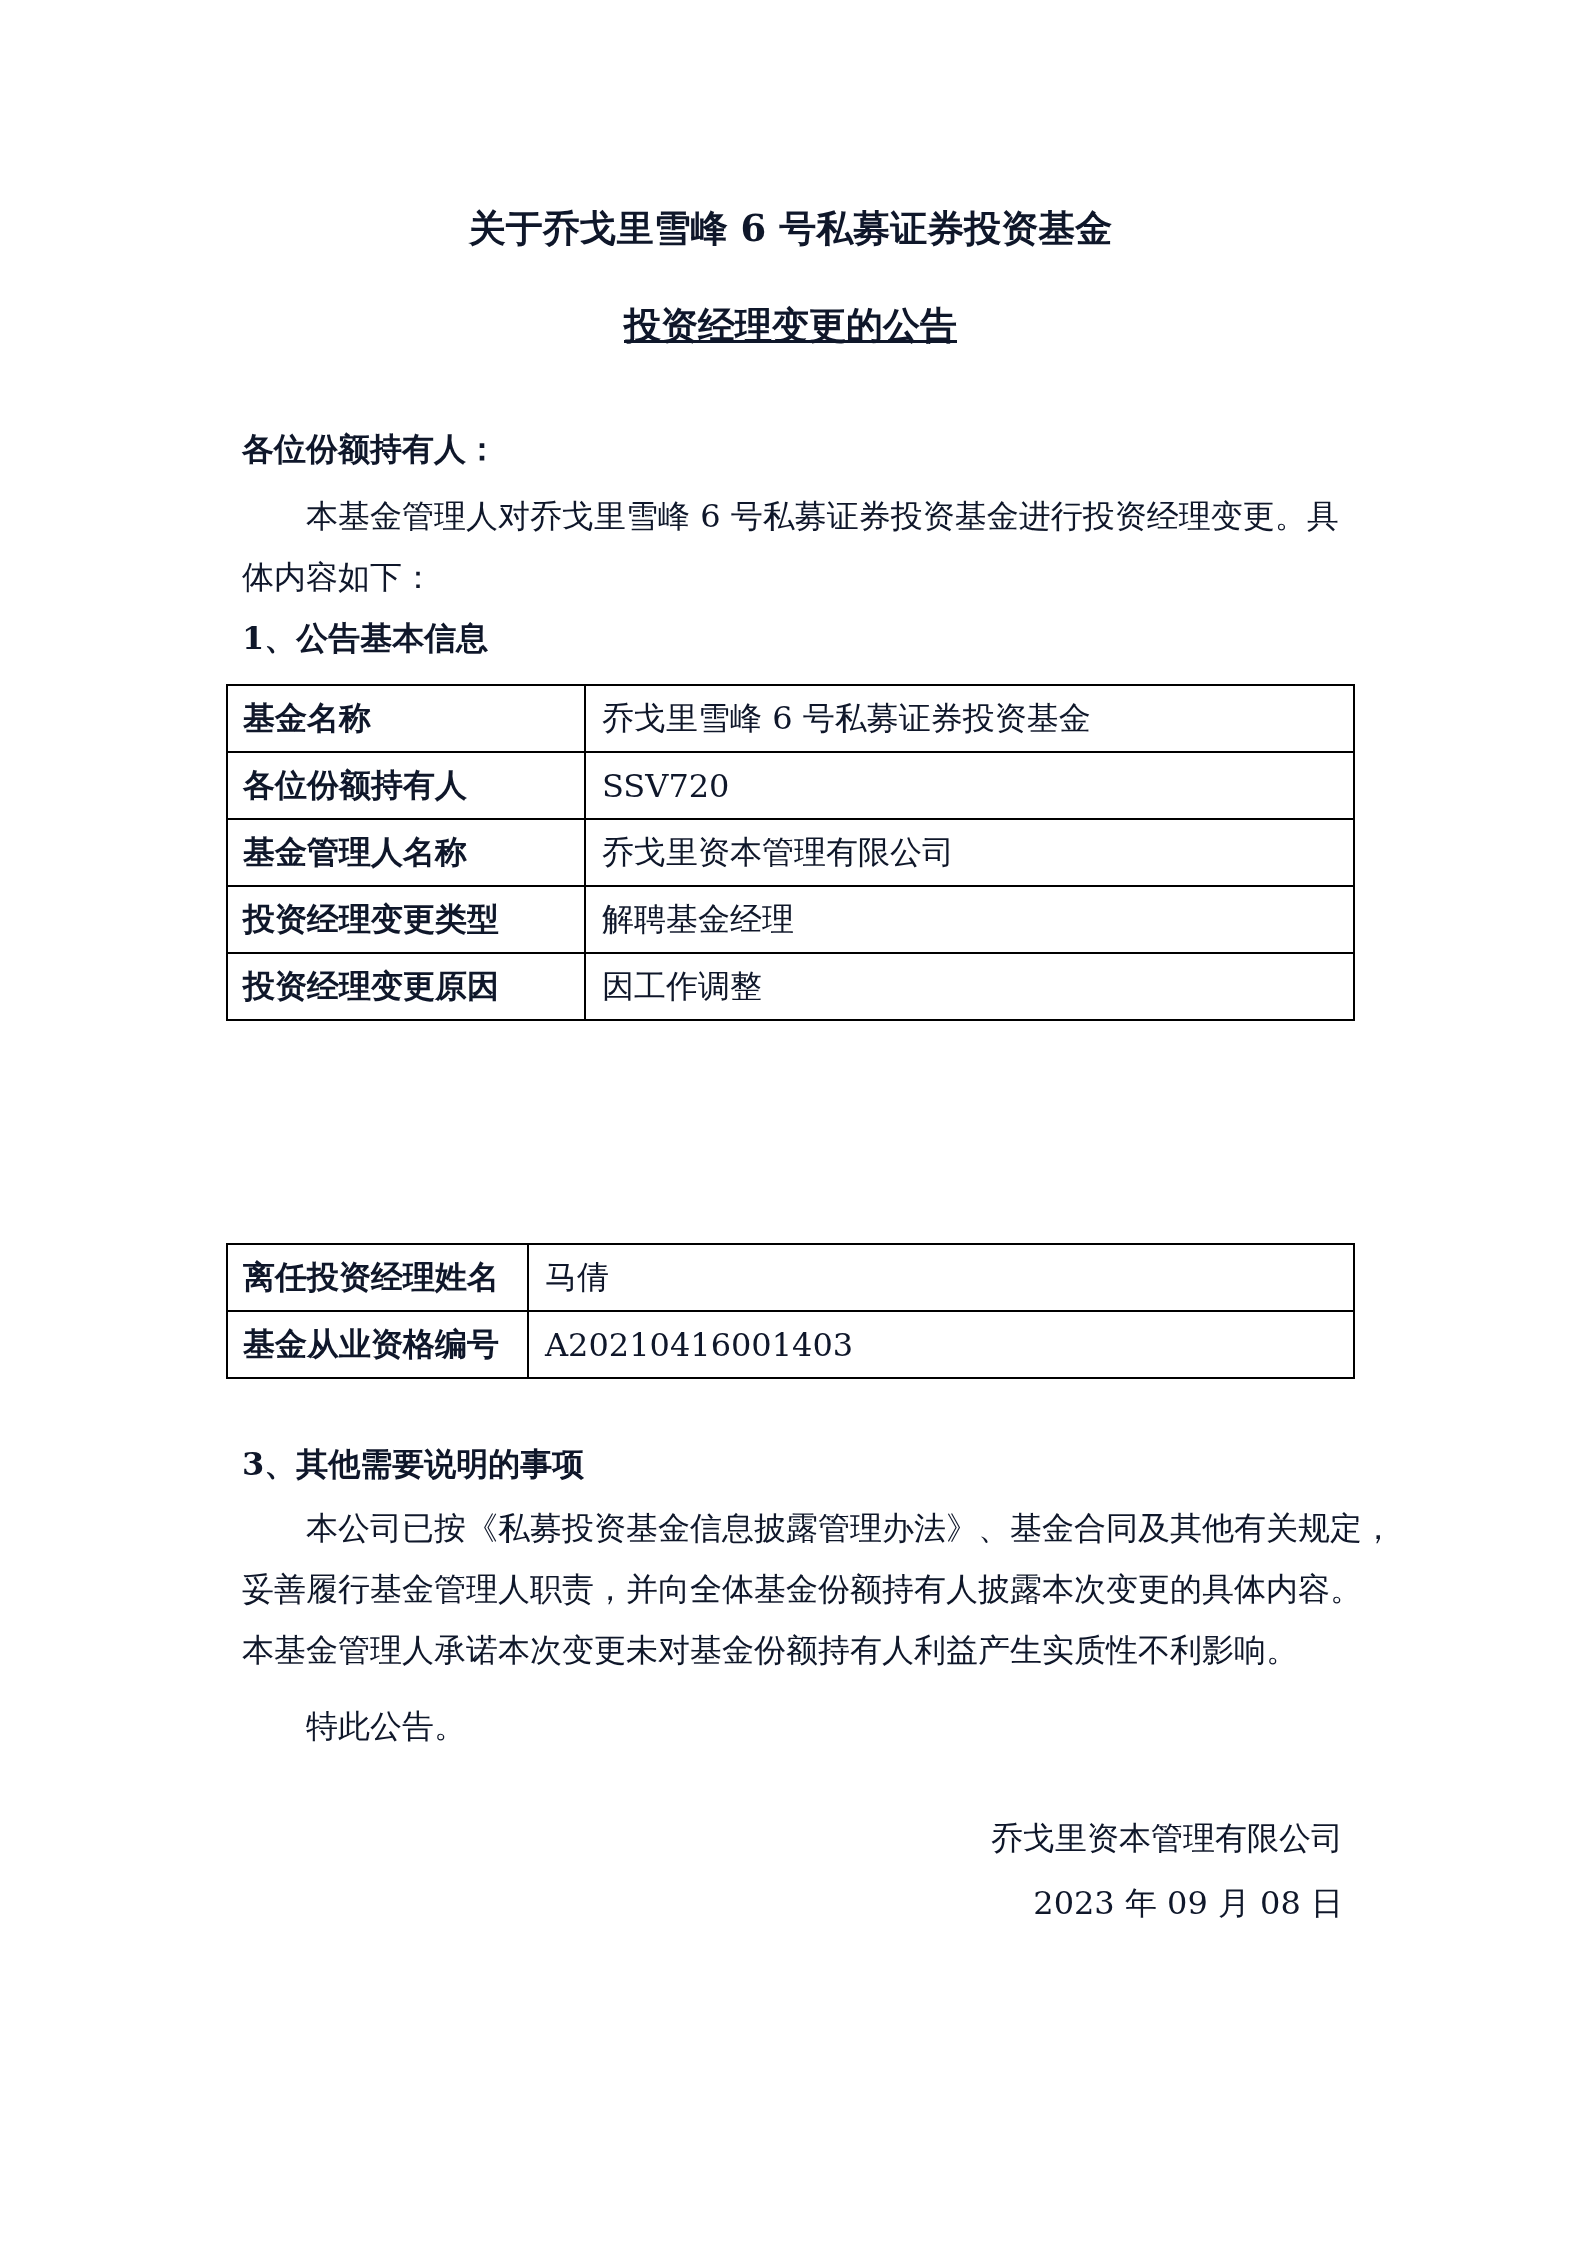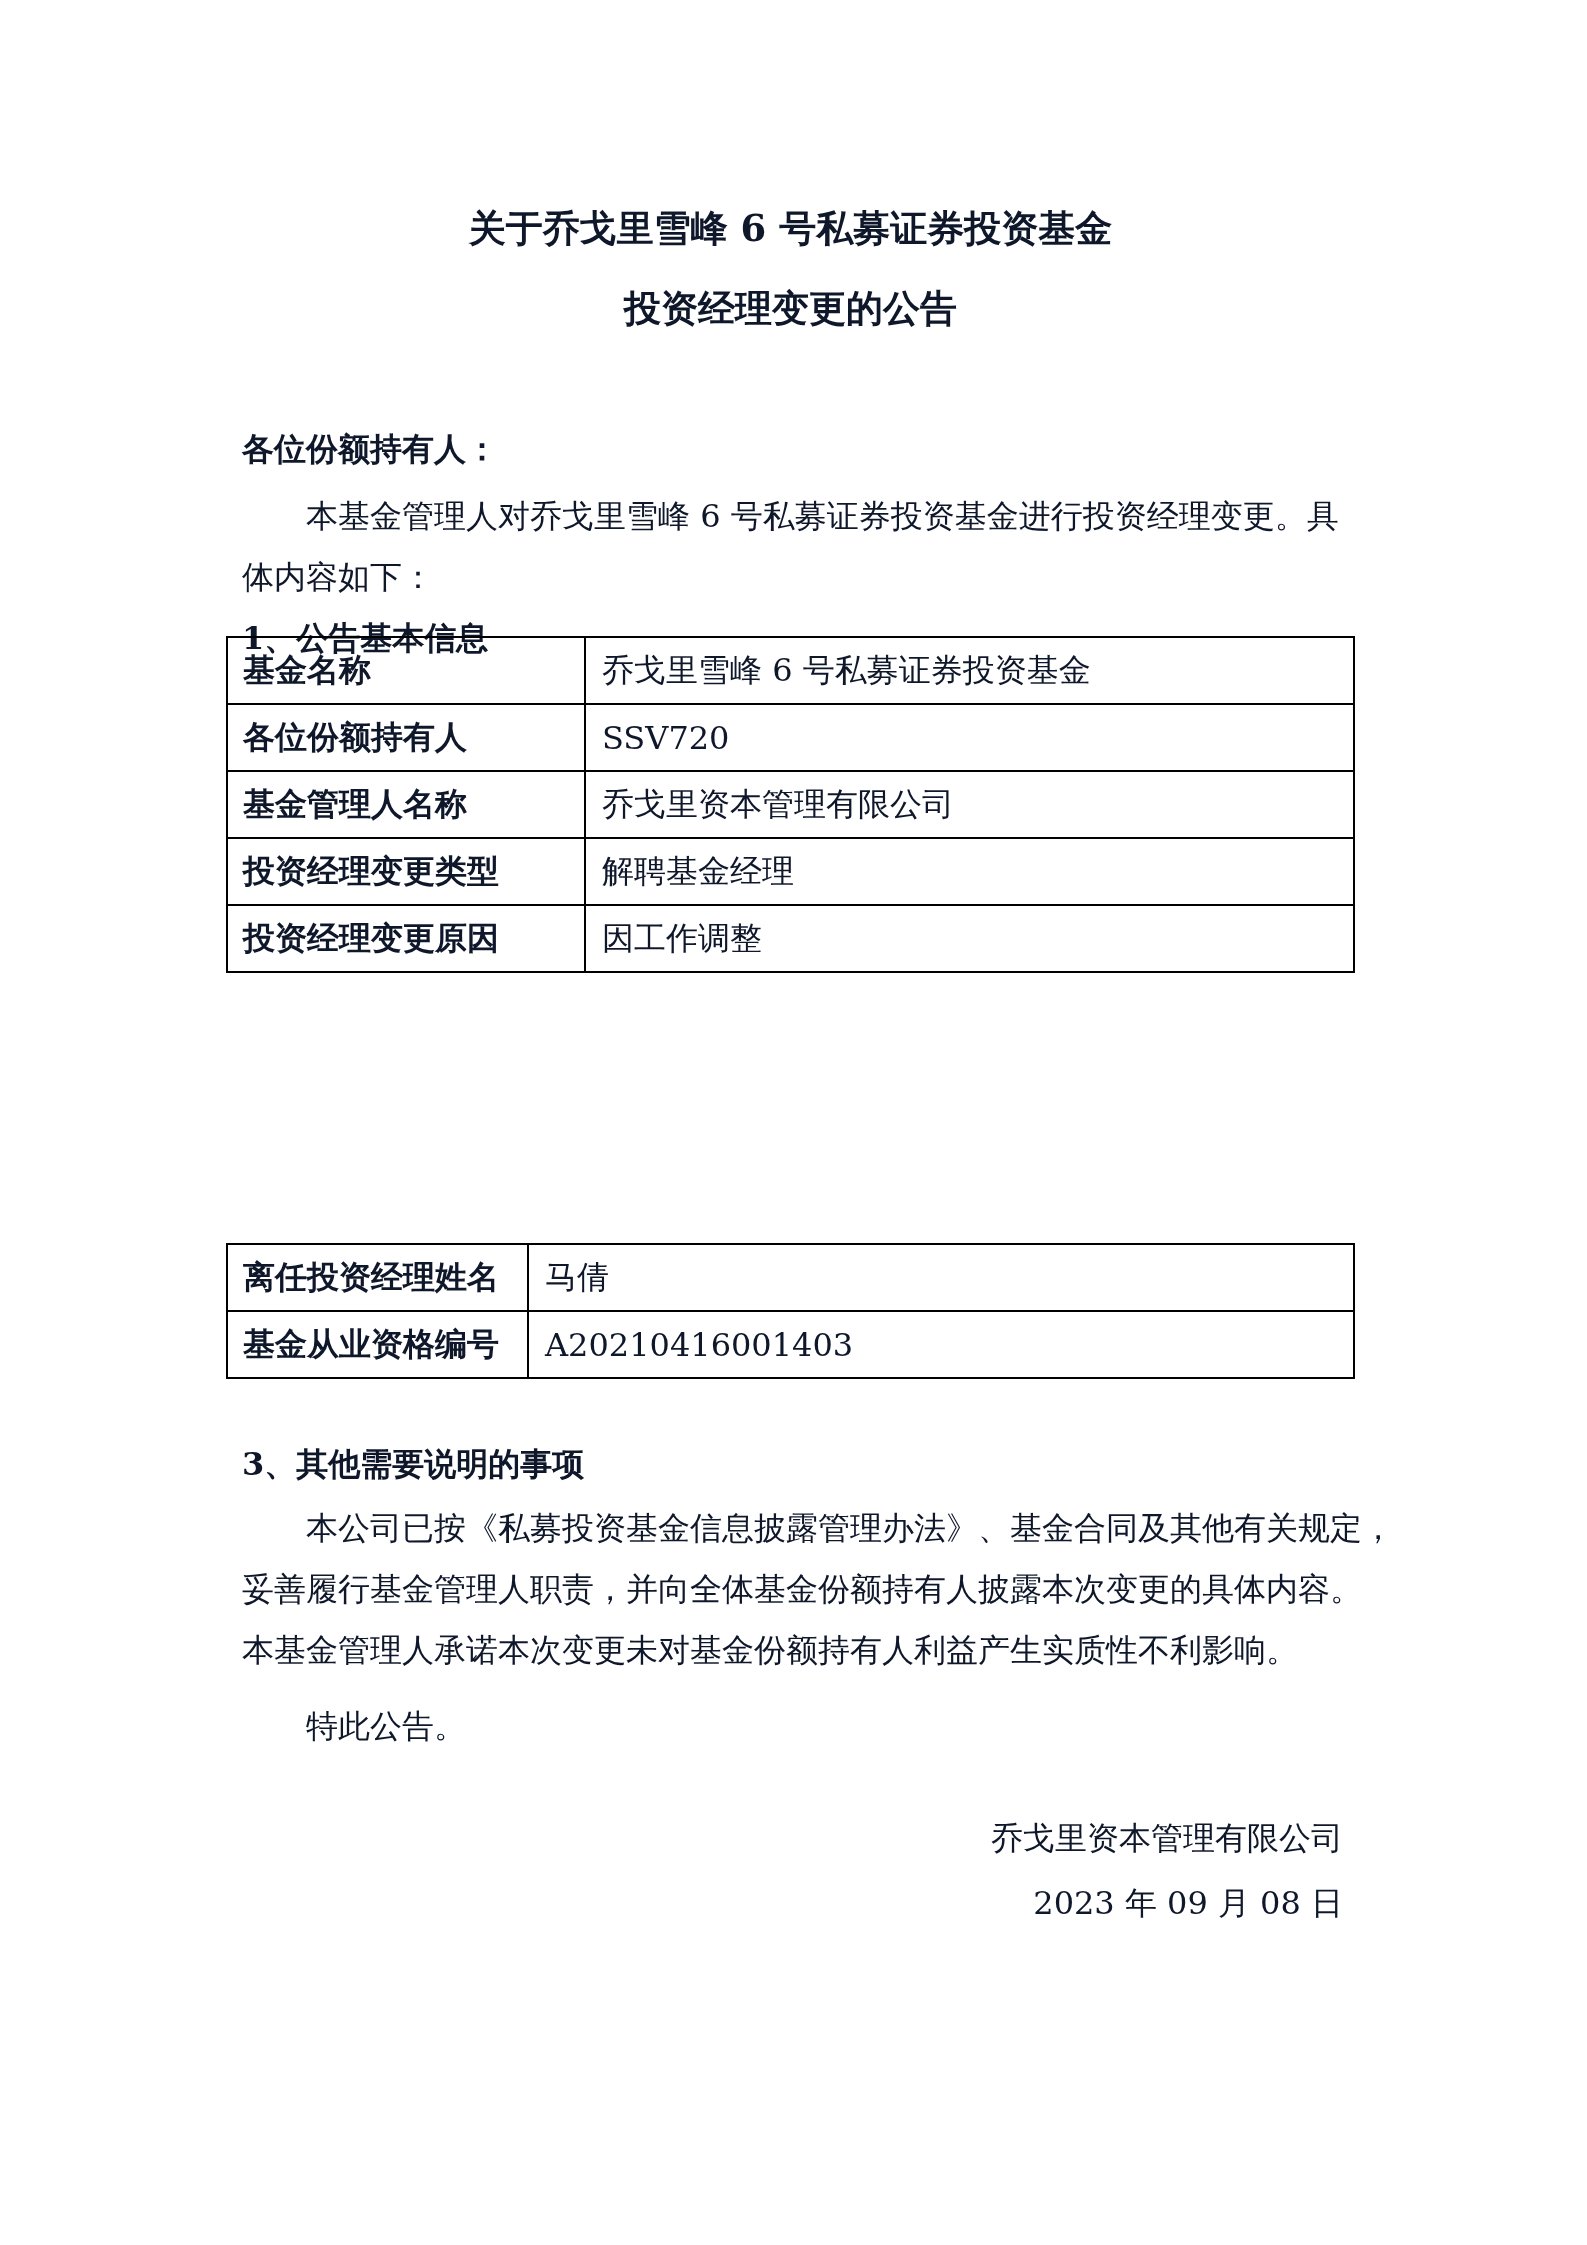--- a/index.html
+++ b/index.html
@@ -27,21 +27,21 @@
 
   .title-line {
     top: 0;
     text-align: center;
     font-size: 37px;
     font-weight: 700;
     line-height: 60px;
     white-space: nowrap;
   }
   .title-1 { top: 198px; }
-  .title-2 { top: 278px; }
+  .title-2 { top: 295px; text-decoration: underline; }
 
   .salutation {
     top: 419px;
     font-size: 32px;
     font-weight: 700;
     line-height: 60px;
     padding-left: 16px;
     white-space: nowrap;
   }
 
@@ -60,21 +60,21 @@
   }
   .heading-1 { top: 608px; }
   .heading-2 { top: 1183px; }
   .heading-3 { top: 1434px; }
 
   table.info {
     border-collapse: collapse;
     table-layout: fixed;
     width: 1129px;
   }
-  .table-1 { top: 636px; }
+  .table-1 { top: 684px; }
   .table-2 { top: 1243px; }
   table.info td {
     border: 2px solid #000000;
     height: 63px;
     vertical-align: middle;
     font-size: 32px;
     white-space: nowrap;
     overflow: visible;
   }
   td.cell-label {

